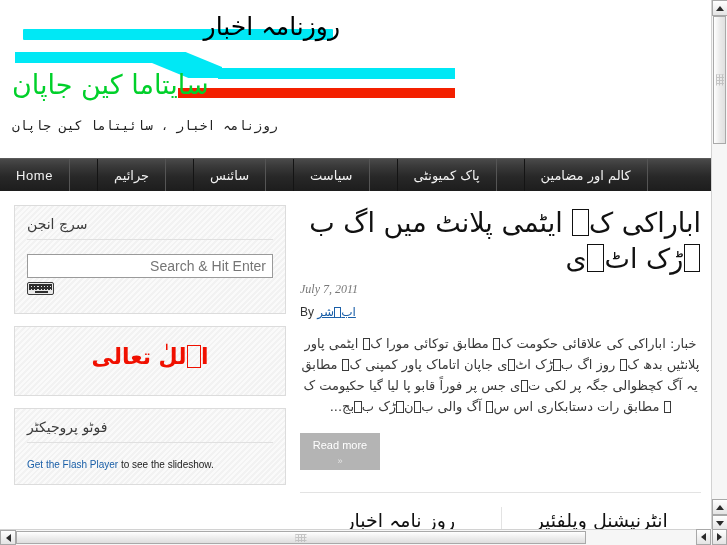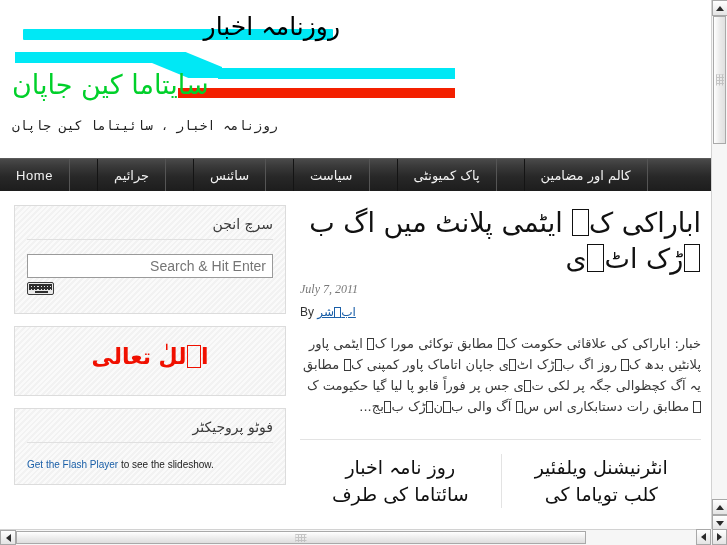--- a/index.html
+++ b/index.html
@@ -155,21 +155,21 @@
   .widget {
     background:
       repeating-linear-gradient(135deg,
         #fafafa 0px, #fafafa 2px,
         #f2f2f2 2px, #f2f2f2 4px);
     border: 1px solid #dcdcdc;
     margin-bottom: 12px;
     padding: 10px 12px 14px 12px;
   }
   .widget-title {
-    text-align: right;
+    text-align: left;
     font-family: "DejaVu Sans", sans-serif;
     font-size: 14px;
     color: #3b3b3b;
     direction: rtl;
     padding-bottom: 7px;
     border-bottom: 1px solid #e0e0e0;
     margin-bottom: 14px;
   }
   .widget-body { min-height: 10px; }
 
@@ -279,21 +279,21 @@
     color: #1a5fa8;
     text-decoration: underline;
     cursor: pointer;
     font-family: "DejaVu Sans", sans-serif;
     direction: rtl;
     display: inline-block;
   }
   .post-excerpt {
     font-family: "DejaVu Sans", sans-serif;
     direction: rtl;
-    text-align: right;
+    text-align: center;
     font-size: 13px;
     line-height: 1.62;
     color: #3a3a3a;
     margin-top: 14px;
     overflow: hidden;
   }
   .read-more {
     display: block;
     width: 80px;
     margin-top: 16px;
@@ -494,20 +494,21 @@
         <h1 class="post-title"><span>اباراکی ک</span><span class="tofu"></span><span> ایٹمی پلانٹ میں اگ</span>
           <span>ب</span><span class="tofu"></span><span>ڑک اٹ</span><span class="tofu"></span><span>ی</span></h1>
 
         <div class="post-date">July 7, 2011</div>
 
         <div class="post-by"><span>By</span>
           <span class="author"><span>اب</span><span class="tofu sm"></span><span>شر</span></span></div>
 
         <div class="post-excerpt"><span>خبار: اباراکی کی علاقائی حکومت ک</span><span class="tofu sm"></span><span> مطابق توکائی مورا ک</span><span class="tofu sm"></span><span> ایٹمی پاور پلانٹ</span><span>یں بدھ ک</span><span class="tofu sm"></span><span> روز اگ ب</span><span class="tofu sm"></span><span>ڑک اٹ</span><span class="tofu sm"></span><span>ی جاپان اتاماک پاور کمپنی ک</span><span class="tofu sm"></span><span> مطابق یہ آگ کچظ</span><span>والی جگہ پر لکی ت</span><span class="tofu sm"></span><span>ی جس پر فوراً قابو پا لیا گیا حکیومت ک</span><span class="tofu sm"></span><span> مطابق رات دس</span><span>تابکاری اس س</span><span class="tofu sm"></span><span> آگ والی ب</span><span class="tofu sm"></span><span>ن</span><span class="tofu sm"></span><span>ڑک ب</span><span class="tofu sm"></span><span>بج...</span></div>
 
+        <div class="read-more"><span>Read more</span><span class="arrow">»</span></div>
 
         <hr class="post-divider">
 
         <div class="two-col">
           <div class="col">
             <div class="col-title"><span>روز نامہ اخبار</span><br><span>سائتاما کی طرف</span></div>
           </div>
           <div class="col">
             <div class="col-title"><span>انٹرنیشنل ویلفئیر</span><br><span>کلب تویاما کی</span></div>
           </div>

